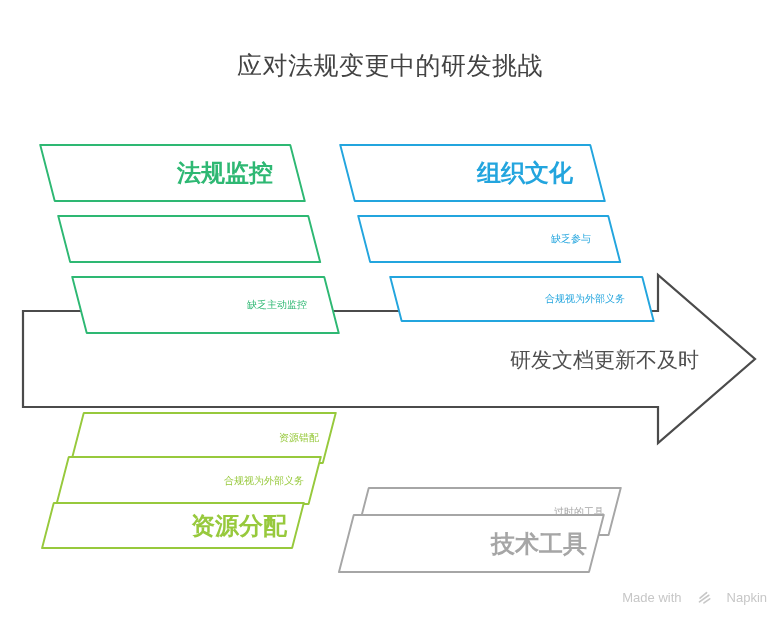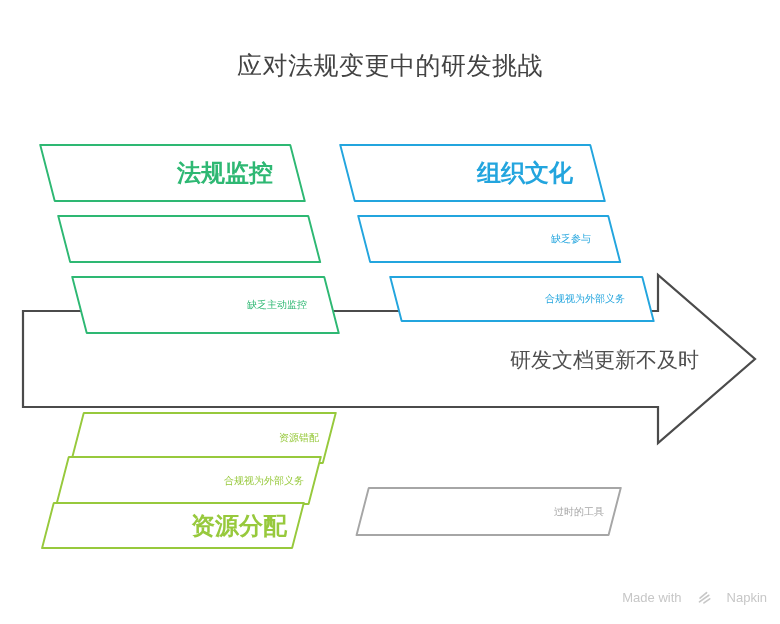--- a/index.html
+++ b/index.html
@@ -91,20 +91,24 @@
   </div>
   <div class="para skew-down hdr c-lime" style="left:53px;top:502px;width:252px;height:47px;">
     <span class="shape"></span>
     <span class="label">资源分配</span>
   </div>
 
   <div class="para skew-down item c-gray" style="left:368px;top:456px;width:254px;height:49px;margin-top:31px;">
     <span class="shape"></span>
     <span class="label">过时的工具</span>
   </div>
+  <div class="para skew-down hdr c-gray" style="left:353px;top:514px;width:252px;height:59px;">
+    <span class="shape"></span>
+    <span class="label">技术工具</span>
+  </div>
 
   <div class="arrow-label">研发文档更新不及时</div>
 
   <div class="watermark">
     <span>Made with</span>
     <svg width="15" height="15" viewBox="0 0 16 16">
       <g fill="none" style="stroke:var(--watermark,#c7c7c7)" stroke-width="1.7" stroke-linecap="round">
         <path d="M3.2 8.6 L10.2 2.8"></path>
         <path d="M2.6 12.6 L12.6 5.6"></path>
         <path d="M7.4 13.8 L13.6 9.4"></path>

